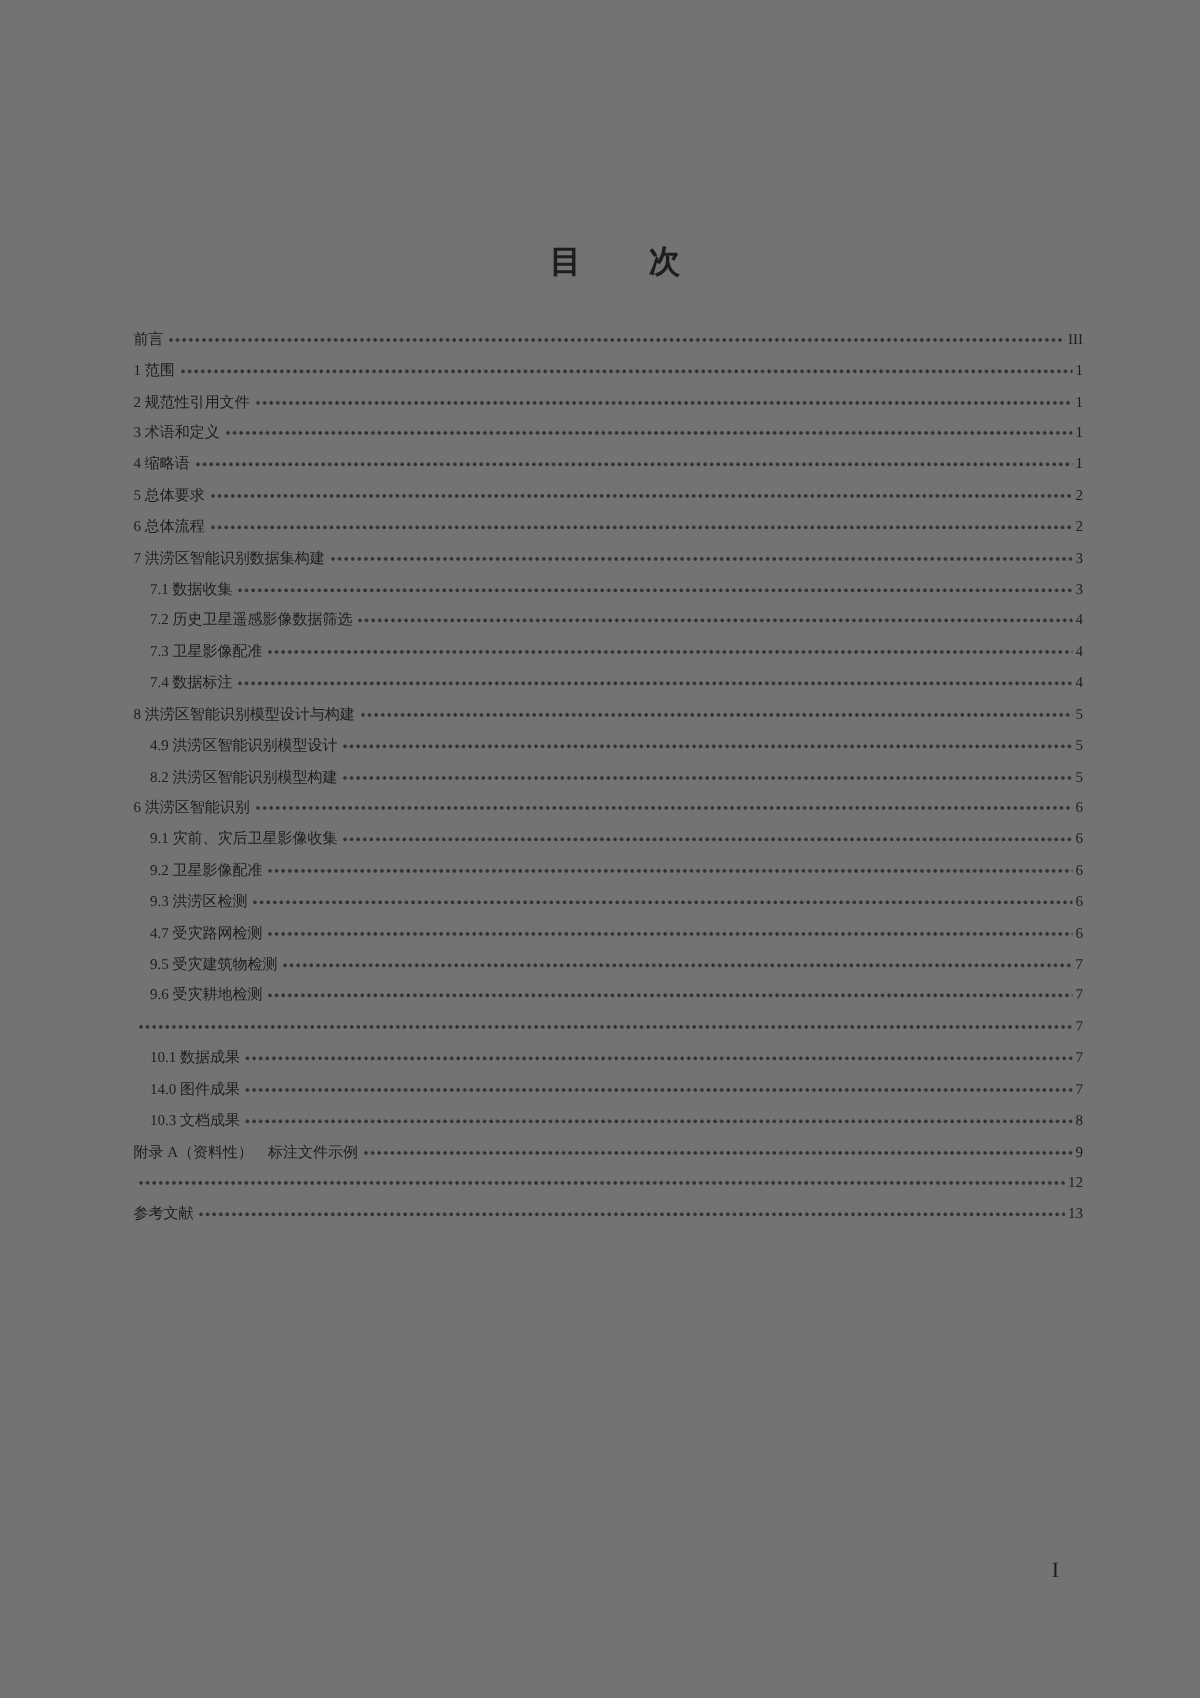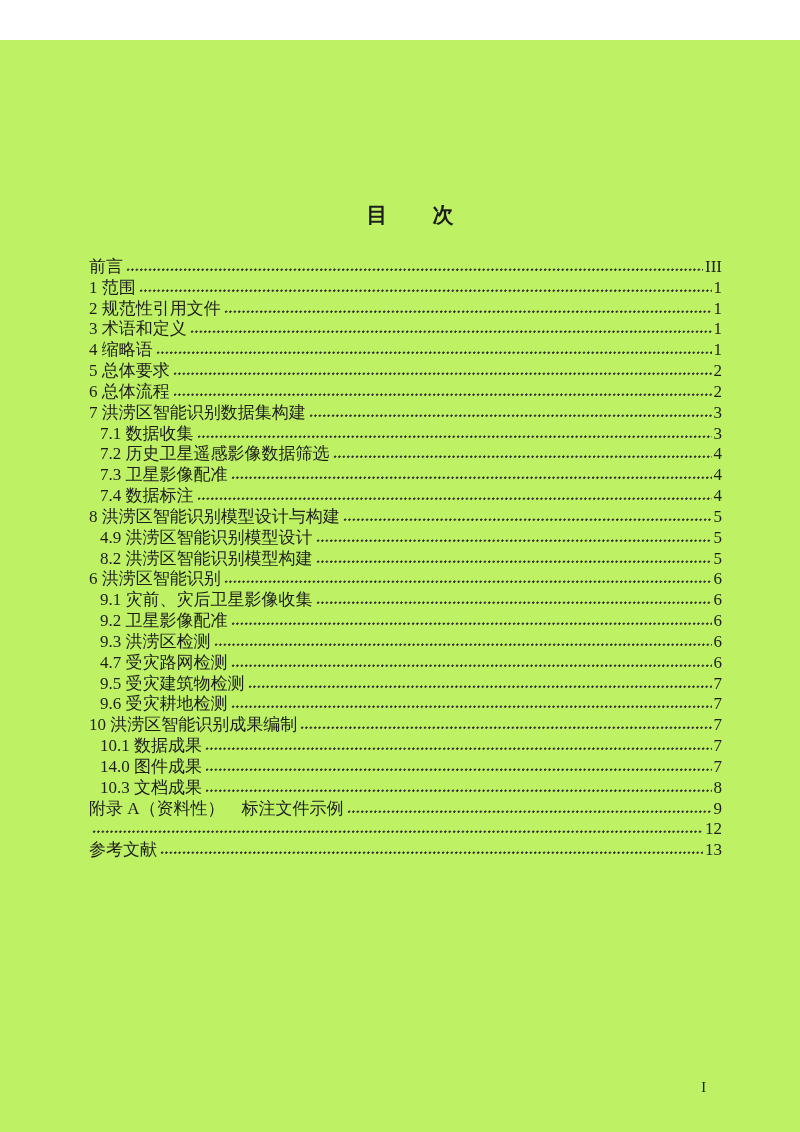--- a/index.html
+++ b/index.html
@@ -4,21 +4,21 @@
 <style>
   html, body { margin: 0; padding: 0; }
   body {
     width: 800px; height: 1132px;
     background: #ffffff;
     font-family: "Liberation Serif", "DejaVu Serif", serif;
     color: #1d1d1d;
     position: relative;
     overflow: hidden;
   }
-  .sheet { position: absolute; inset: 0; background: #bef264; margin-top: 40px; }
+  .sheet { position: absolute; inset: 0; background: #737373; }
 
   .doc-title {
     position: absolute;
     top: 162px; left: 89px; width: 633px;
     margin: 0;
     text-align: center;
     transform: translateX(5px);
     font-family: "Liberation Sans", "DejaVu Sans", sans-serif;
     font-weight: bold;
     font-size: 21px;
@@ -29,21 +29,21 @@
 
   .toc {
     position: absolute;
     top: 217px; left: 89px; width: 633px;
   }
   .row {
     display: flex;
     align-items: baseline;
     height: 20.84px;
     line-height: 20.84px;
-    font-size: 17px;
+    font-size: 10px;
     white-space: nowrap;
   }
   .row.lvl2 { padding-left: 11px; justify-content: flex-end; }
   .label { flex: 0 0 auto; }
   .dots {
     flex: 1 1 auto;
     height: 5px;
     margin: 0 2px 0 3px;
     background-image: radial-gradient(circle at 2px 2.6px, var(--dot, #2e2e2e) 1.02px, rgba(0,0,0,0) 1.3px);
     background-size: 4.4px 5px;
@@ -191,21 +191,20 @@
     <span class="pagenum">7</span>
   </div>
 
   <div class="row lvl2">
     <span class="label">9.6 受灾耕地检测</span>
     <span class="dots"></span>
     <span class="pagenum">7</span>
   </div>
 
   <div class="row lvl1">
-    <span class="label">10 洪涝区智能识别成果编制</span>
     <span class="dots"></span>
     <span class="pagenum">7</span>
   </div>
 
   <div class="row lvl2">
     <span class="label">10.1 数据成果</span>
     <span class="dots"></span>
     <span class="pagenum">7</span>
   </div>
 

